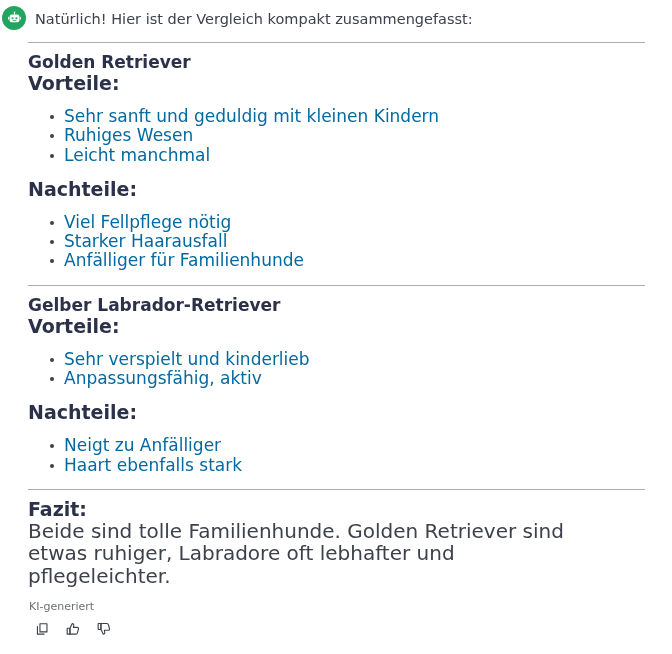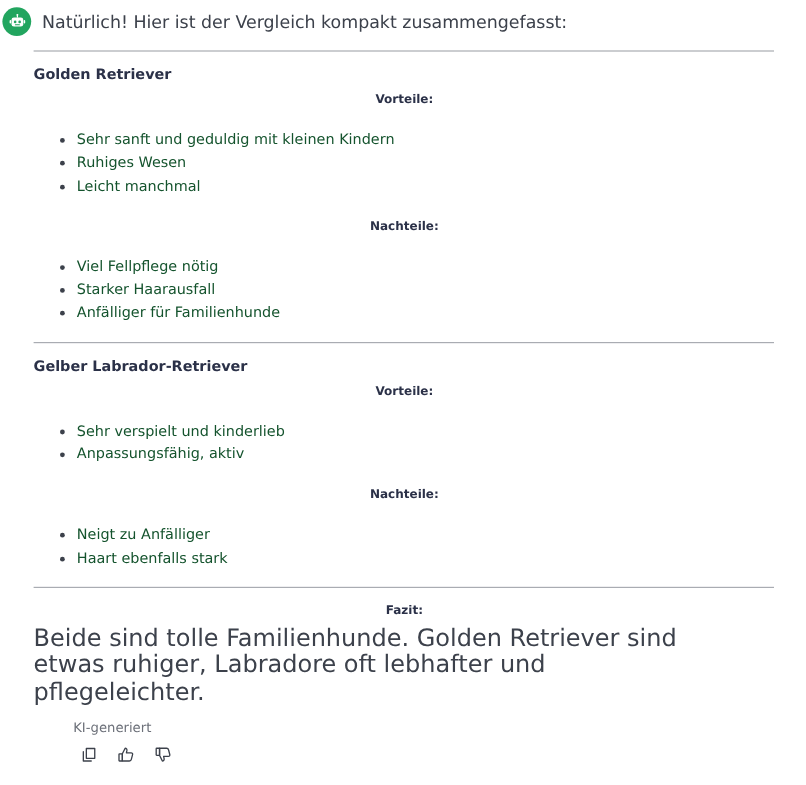--- a/index.html
+++ b/index.html
@@ -58,44 +58,43 @@
 
   hr.divider {
     border: none;
     border-top: 1px solid #a9acb2;
     margin: 0;
     width: 617px;
     height: 0;
   }
 
   .sec-title {
-    font-size: 12px;
+    font-size: 17px;
     font-weight: bold;
     color: #2b3148;
     line-height: 21px;
   }
   .sub-title {
-    font-size: 10px;
+    font-size: 19px;
     font-weight: bold;
     color: #2b3148;
     line-height: 21px;
-    text-align: center;
   }
 
   ul.bullets {
     list-style: none;
     margin: 0;
     padding: 0;
   }
   ul.bullets li {
     position: relative;
     padding-left: 36px;
-    font-size: 12px;
+    font-size: 17px;
     line-height: 19.3px;
-    color: #14532d;
+    color: #0369a1;
   }
   ul.bullets li::before {
     content: "";
     position: absolute;
     left: 22px;
     top: 8px;
     width: 4px;
     height: 4px;
     border-radius: 50%;
     background: #3c414b;
@@ -114,21 +113,20 @@
   .gap-before-list { height: 13px; }
   .gap-after-list { height: 14px; }
   .gap-after-sub { height: 13px; }
   .gap-before-div2 { height: 14px; }
   .gap-fazit { height: 9px; }
 
   
   .footer {
     padding-left: 29px;
     padding-top: 13px;
-    margin-left: 32px;
   }
   .ai-note {
     font-size: 11px;
     color: #6c7079;
     line-height: 14px;
   }
   .actions {
     display: flex;
     align-items: center;
     gap: 15px;

